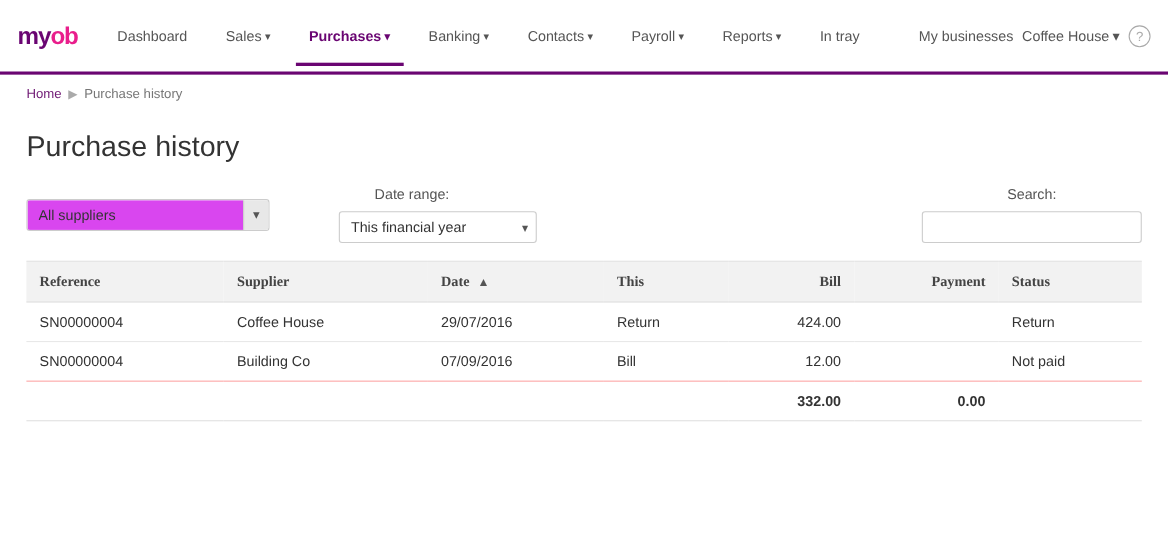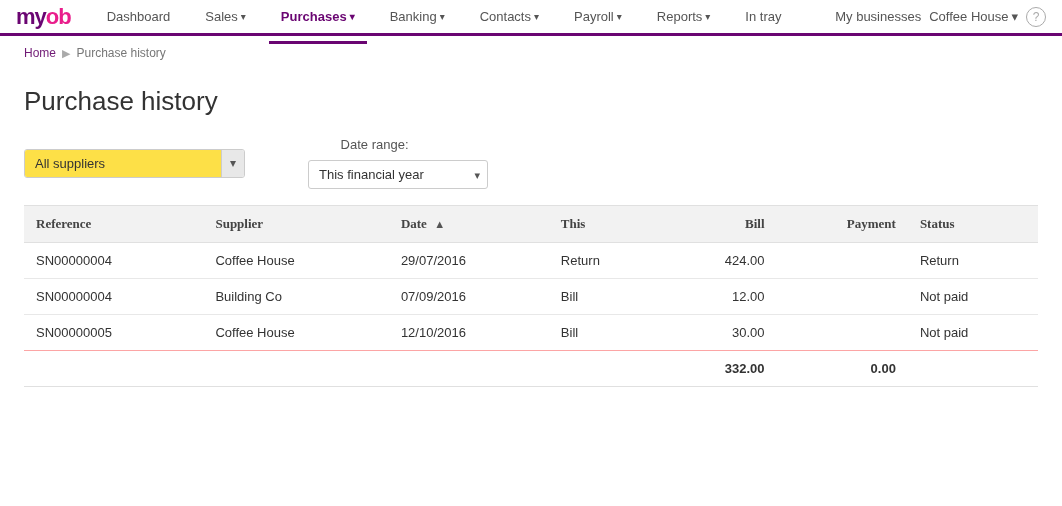--- a/index.html
+++ b/index.html
@@ -5,21 +5,21 @@
     * { box-sizing: border-box; margin: 0; padding: 0; }
     body { font-family: Arial, sans-serif; font-size: 13px; color: #333; background: #fff; }
 
     
     .top-nav {
       display: flex;
       align-items: center;
       background: #fff;
       border-bottom: 3px solid #6a0572;
       padding: 0 16px;
-      height: 36px;
+      height: 68px;
     }
     .logo {
       font-size: 22px;
       font-weight: bold;
       color: #6a0572;
       margin-right: 24px;
       letter-spacing: -1px;
     }
     .logo span.my { color: #6a0572; }
     .logo span.ob { color: #e91e8c; }
@@ -126,21 +126,21 @@
       border: 1px solid #ccc;
       border-radius: 3px;
       overflow: hidden;
     }
     .select-input {
       padding: 6px 10px;
       border: none;
       outline: none;
       font-size: 13px;
       color: #333;
-      background: #fde047;
+      background: #d946ef;
       min-width: 140px;
     }
     .select-btn {
       background: #e8e8e8;
       border: none;
       border-left: 1px solid #ccc;
       padding: 0 8px;
       cursor: pointer;
       font-size: 12px;
       color: #555;
@@ -273,20 +273,24 @@
 
     <div class="filter-group">
       <span class="filter-label">Date range:</span>
       <div class="select-container">
         <select class="date-range-select">
           <option>This financial year</option>
         </select>
       </div>
     </div>
 
+    <div class="filter-group" style="margin-left:auto;">
+      <span class="filter-label">Search:</span>
+      <input type="text" class="search-input" style="">
+    </div>
   </div>
 
   <table class="data-table">
     <thead>
       <tr>
         <th>Reference</th>
         <th>Supplier</th>
         <th>Date <span class="sort-arrow">▲</span></th>
         <th>This</th>
         <th class="right">Bill</th>
@@ -306,29 +310,20 @@
     </tr>
         <tr>
       <td class="link-cell">SN00000004</td>
       <td>Building Co</td>
       <td class="date-link">07/09/2016</td>
       <td>Bill</td>
       <td class="right">12.00</td>
       <td class="right"></td>
       <td class="status-notpaid">Not paid</td>
     </tr>
-        <tr>
-      <td class="link-cell">SN00000005</td>
-      <td>Coffee House</td>
-      <td class="date-link">12/10/2016</td>
-      <td>Bill</td>
-      <td class="right">30.00</td>
-      <td class="right"></td>
-      <td class="status-notpaid">Not paid</td>
-    </tr>
       </tbody>
     <tfoot>
       <tr class="totals-row">
         <td></td>
         <td></td>
         <td></td>
         <td></td>
         <td class="right">332.00</td>
         <td class="right">0.00</td>
         <td></td>

